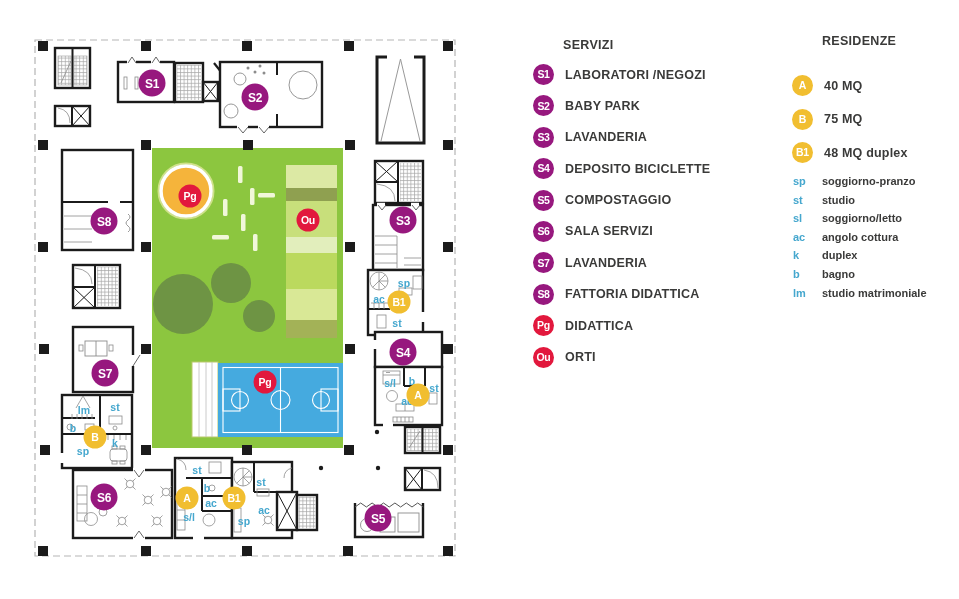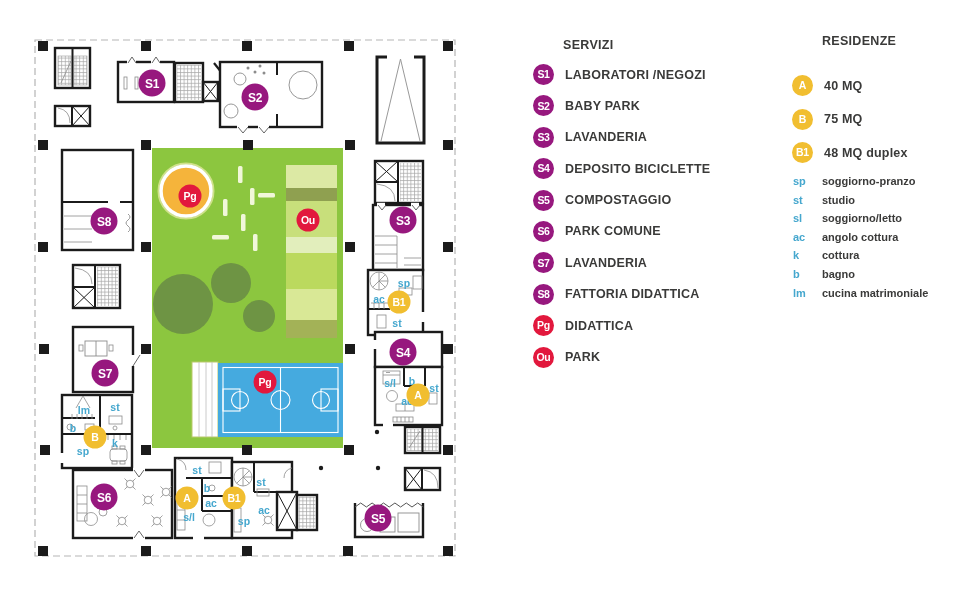--- a/index.html
+++ b/index.html
@@ -440,37 +440,37 @@
       <div class="lg-row">
       <span class="lg-badge" style="background: rgb(151, 24, 126);">S4</span>
       <span class="lg-label">DEPOSITO BICICLETTE</span>
     </div>
       <div class="lg-row">
       <span class="lg-badge" style="background: rgb(151, 24, 126);">S5</span>
       <span class="lg-label">COMPOSTAGGIO</span>
     </div>
       <div class="lg-row">
       <span class="lg-badge" style="background: rgb(151, 24, 126);">S6</span>
-      <span class="lg-label">PARK COMUNE</span>
+      <span class="lg-label">SALA SERVIZI</span>
     </div>
       <div class="lg-row">
       <span class="lg-badge" style="background: rgb(151, 24, 126);">S7</span>
       <span class="lg-label">LAVANDERIA</span>
     </div>
       <div class="lg-row">
       <span class="lg-badge" style="background: rgb(151, 24, 126);">S8</span>
       <span class="lg-label">FATTORIA DIDATTICA</span>
     </div>
       <div class="lg-row">
       <span class="lg-badge" style="background: rgb(226, 24, 61);">Pg</span>
       <span class="lg-label">DIDATTICA</span>
     </div>
       <div class="lg-row">
       <span class="lg-badge" style="background: rgb(226, 24, 61);">Ou</span>
-      <span class="lg-label">PARK</span>
+      <span class="lg-label">ORTI</span>
     </div>
     </div>
 
   <div class="lg-title" style="left:822px;top:34px;">RESIDENZE</div>
   <div class="lg-list res-list" style="left:792px;top:75px;">
       <div class="lg-row">
       <span class="lg-badge" style="background: rgb(241, 190, 48);">A</span>
       <span class="lg-label">40 MQ</span>
     </div>
       <div class="lg-row">
@@ -494,25 +494,25 @@
       <div class="ab-row">
       <span class="ab-key">sl</span>
       <span class="ab-label">soggiorno/letto</span>
     </div>
       <div class="ab-row">
       <span class="ab-key">ac</span>
       <span class="ab-label">angolo cottura</span>
     </div>
       <div class="ab-row">
       <span class="ab-key">k</span>
-      <span class="ab-label">cottura</span>
+      <span class="ab-label">duplex</span>
     </div>
       <div class="ab-row">
       <span class="ab-key">b</span>
       <span class="ab-label">bagno</span>
     </div>
       <div class="ab-row">
       <span class="ab-key">lm</span>
-      <span class="ab-label">cucina matrimoniale</span>
+      <span class="ab-label">studio matrimoniale</span>
     </div>
     </div>
 
 </div>
 
 </body></html>

